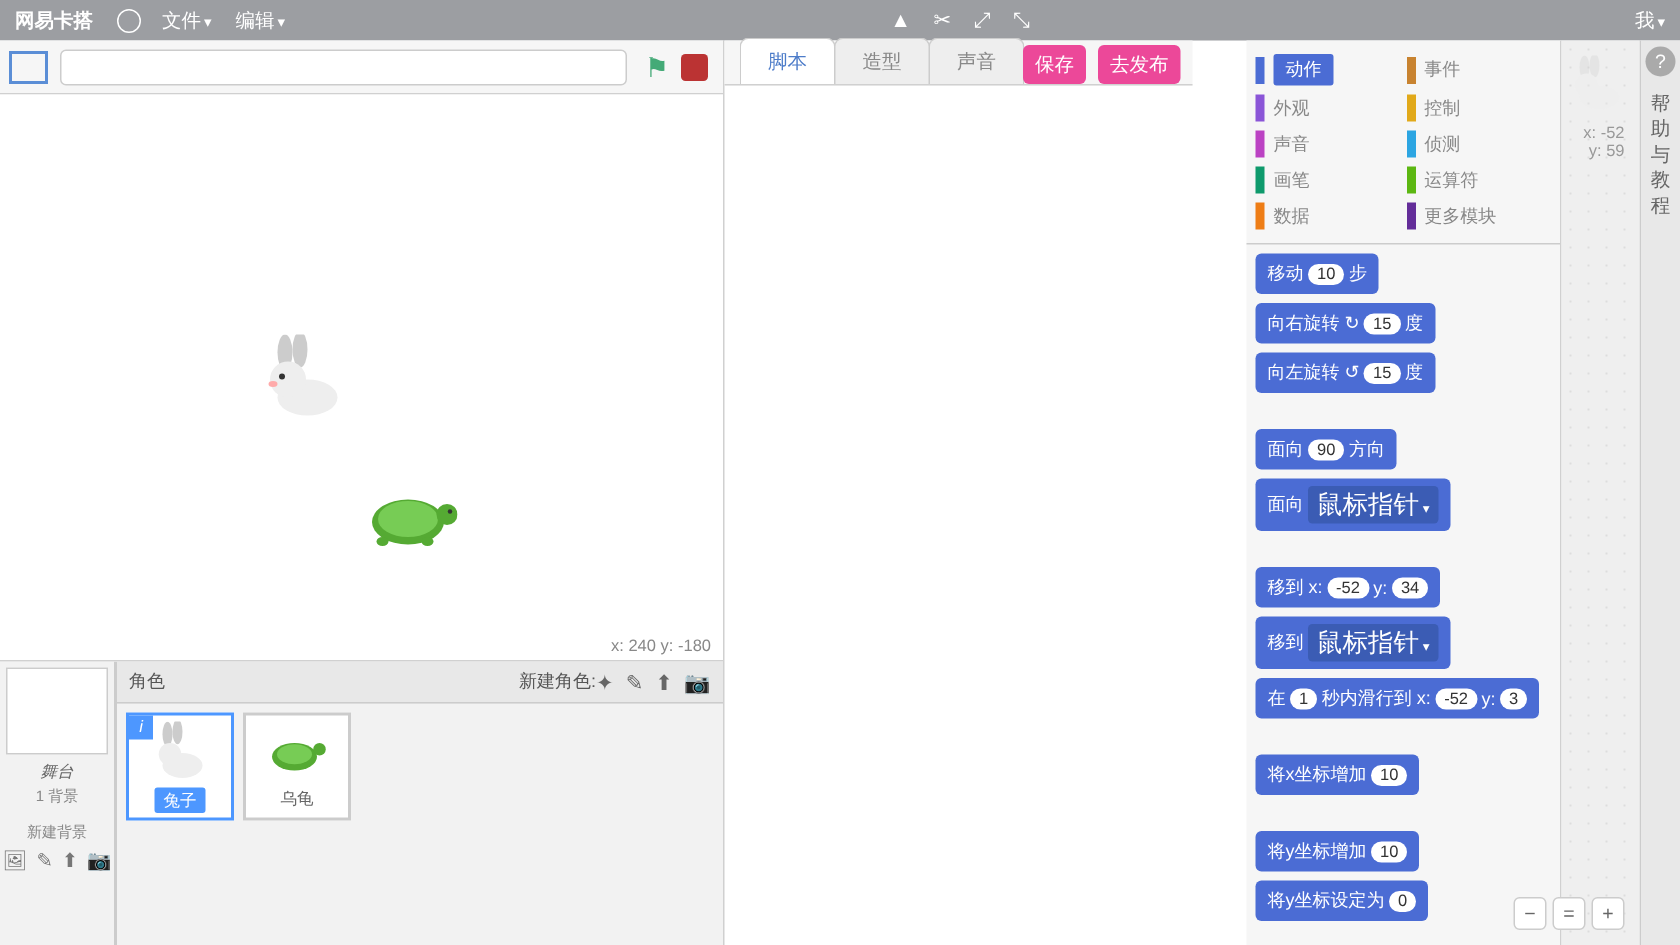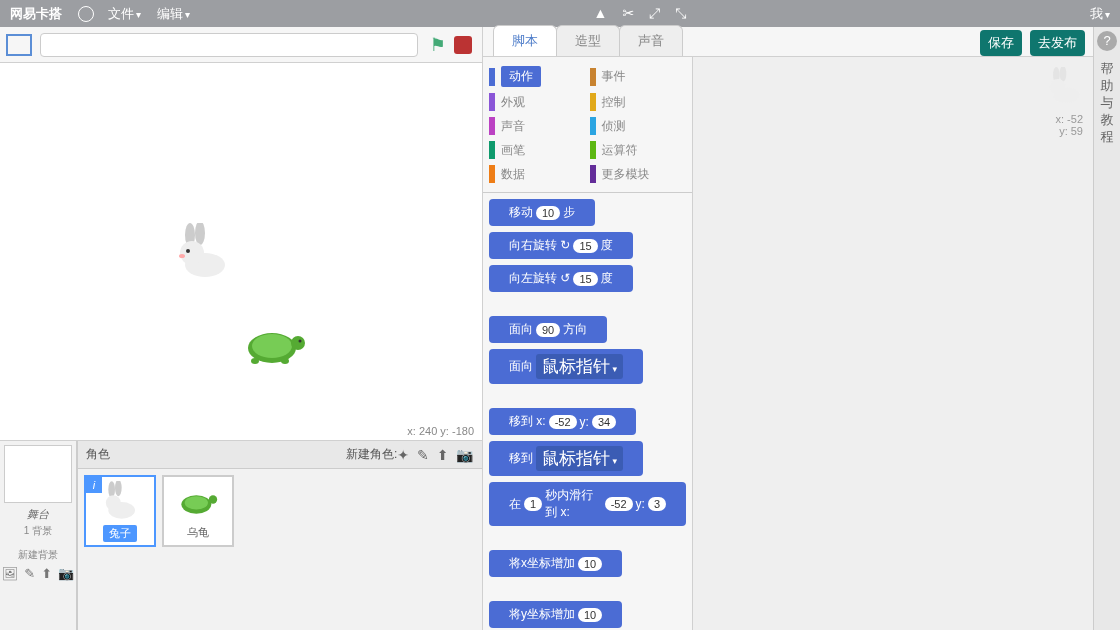--- a/index.html
+++ b/index.html
@@ -47,39 +47,39 @@
 .sprite-icons { display: flex; gap: 8px; color: #666; font-size: 14px; }
 .sprites-list { flex: 1; display: flex; padding: 6px; gap: 6px; }
 .sprite-card { width: 72px; height: 72px; background: #fff; border: 2px solid #ccc; display: flex; flex-direction: column; align-items: center; padding: 2px; position: relative; font-size: 11px; }
 .sprite-card.sel { border-color: #4d97ff; }
 .sprite-card .info-badge { position: absolute; top: 0; left: 0; width: 16px; height: 16px; background: #4d97ff; color: #fff; font-size: 11px; text-align: center; line-height: 16px; font-style: italic; }
 .sprite-card .thumb { width: 50px; height: 42px; margin: 2px 0; }
 .sprite-card .sname { color: #666; }
 .sprite-card.sel .sname { background: #4d97ff; color: #fff; padding: 1px 6px; border-radius: 2px; }
 
 
-.mid-col { flex: 1; display: flex; flex-direction: column; }
+.mid-col { flex: 1; display: flex; flex-direction: row; gap: 36px; }
 .tabs-row { height: 30px; display: flex; align-items: flex-end; padding-left: 10px; gap: 0; border-bottom: 1px solid #d0d0d0; background: #f6f6f6; }
 .tab { padding: 6px 18px; font-size: 13px; color: #888; border: 1px solid #ccc; border-bottom: none; background: #eee; border-radius: 6px 6px 0 0; margin-right: -1px; }
 .tab.active { background: #fff; color: #4d7cc9; }
 .tabs-buttons { margin-left: auto; display: flex; gap: 8px; padding-right: 8px; align-items: center; }
-.btn-blue { background: #0f766e; color: #fff; padding: 4px 8px; border-radius: 4px; font-size: 13px; }
+.btn-blue { background: #ec4899; color: #fff; padding: 4px 8px; border-radius: 4px; font-size: 13px; }
 
 .script-area { flex: 1; display: flex; }
 .palette { width: 210px; border-right: 1px solid #d0d0d0; background: #f6f6f6; display: flex; flex-direction: column; }
 .categories { display: flex; flex-wrap: wrap; padding: 6px 4px; border-bottom: 1px solid #ccc; }
 .cat { width: 50%; display: flex; align-items: center; padding: 3px 2px; font-size: 12px; color: #888; cursor: pointer; }
 .cat .bar { width: 6px; height: 18px; margin-right: 6px; }
 .cat.sel { color: #fff; align-items: center; }
 .cat.sel .label { background: #4b6cd4; padding: 2px 8px; border-radius: 2px; }
 
 .blocks { flex: 1; overflow-y: auto; padding: 6px; position: relative; }
 .blocks::-webkit-scrollbar { width: 10px; }
 .blocks::-webkit-scrollbar-thumb { background: #aaa; border-radius: 5px; }
-.block { background: #4b6cd4; color: #fff; font-size: 12px; padding: 5px 20px; border-radius: 4px; margin-bottom: 6px; display: inline-flex; align-items: center; gap: 3px; }
+.block { background: #4b6cd4; color: #fff; font-size: 12px; padding: 5px 8px; border-radius: 4px; margin-bottom: 6px; display: inline-flex; align-items: center; gap: 3px; }
 .block .num { background: #fff; color: #333; padding: 1px 6px; border-radius: 10px; font-size: 11px; }
 .block .dd { background: #3b5cb4; padding: 1px 6px; border-radius: 3px; font-size: 17px; }
 .block .dd::after { content: " ▾"; font-size: 9px; }
 .block-gap { height: 18px; }
 
 .canvas { flex: 1; background: #efefef; position: relative; background-image: radial-gradient(#ddd 0.5px, transparent 0.5px); background-size: 12px 12px; }
 .canvas-sprite { position: absolute; top: 10px; right: 10px; opacity: 0.3; }
 .canvas-coords { position: absolute; top: 56px; right: 10px; font-size: 11px; color: #999; text-align: right; }
 .zoom-ctrl { position: absolute; bottom: 10px; right: 10px; display: flex; gap: 4px; }
 .zoom-btn { width: 22px; height: 22px; background: #fff; border: 1px solid #ccc; border-radius: 4px; text-align: center; line-height: 20px; font-size: 13px; color: #666; }

